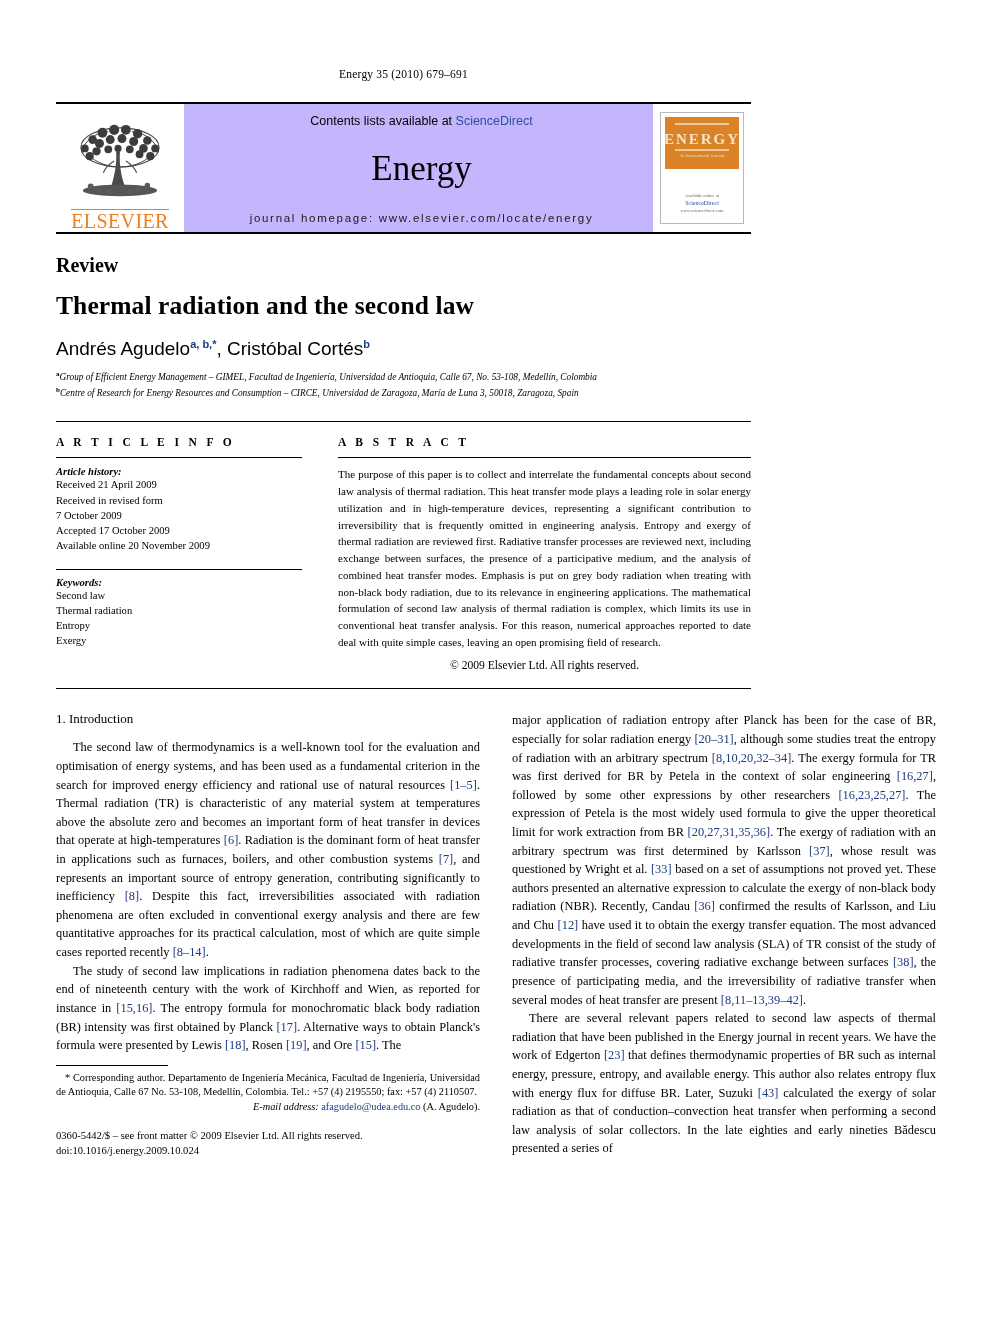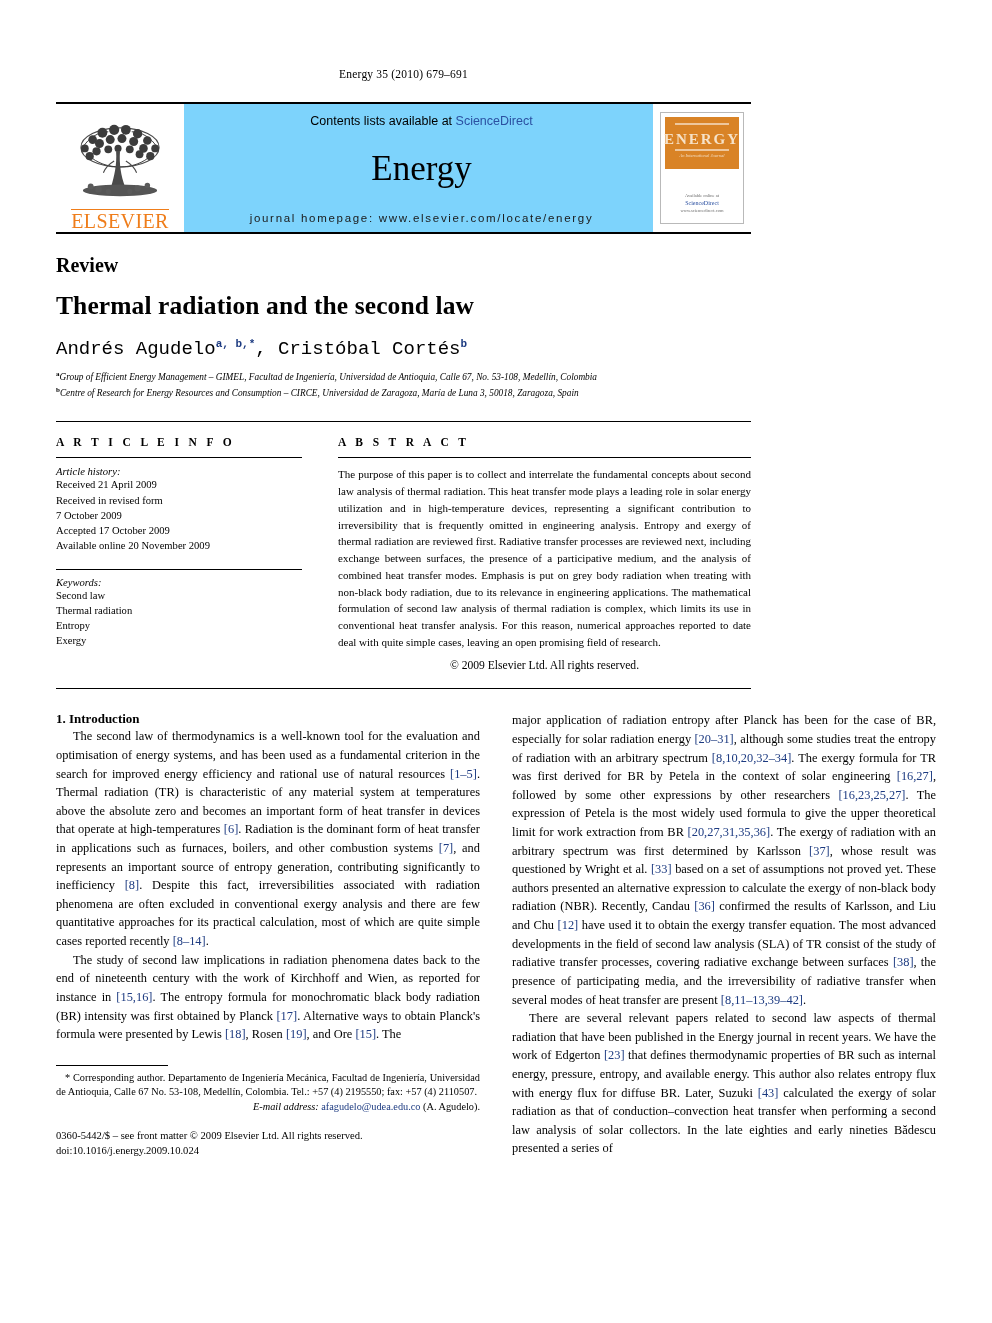--- a/index.html
+++ b/index.html
@@ -56,21 +56,21 @@
     font-size: 20px;
     letter-spacing: .4px;
     color: #ef7d1a;
     border-top: 1.4px solid #ef7d1a;
     padding-top: 1px;
     margin-top: 1px;
     line-height: 1.05;
   }
   .masthead-center {
     flex: 1 1 auto;
-    background: #7dd3fc;
+    background: #c4b5fd;
     display: flex;
     flex-direction: column;
     align-items: center;
     justify-content: space-between;
     padding: 10px 0 8px 6px;
     box-sizing: border-box;
   }
   .contents-line {
     font-family: "Liberation Sans", sans-serif;
     font-size: 12.5px;
@@ -160,21 +160,21 @@
     font-size: 20px;
     margin-top: 20px;
   }
   .article-title {
     font-family: "Liberation Serif", serif;
     font-size: 25.5px;
     margin-top: 14px;
     letter-spacing: .1px;
   }
   .authors {
-    font-family: Liberation Mono, monospace;
+    font-family: Liberation Sans, sans-serif;
     font-size: 19px;
     margin-top: 1px;
   }
   .authors sup {
     color: #1c3a80;
     font-size: 11px;
     font-weight: bold;
     vertical-align: super;
   }
   .affiliations {
@@ -211,21 +211,21 @@
     font-weight: bold;
     font-size: 11.5px;
     letter-spacing: 3.4px;
   }
   .rule-thin {
     border-bottom: 1.3px solid #000;
     margin: 9px 0 8px 0;
   }
   .hist-label, .kw-label {
     font-style: italic;
-    font-weight: normal;
+    font-weight: bold;
     font-size: 10.6px;
   }
   .info-line {
     font-size: 10.6px;
     line-height: 1.42;
   }
   .kw-block { margin-top: 16px; }
   .kw-rule {
     border-bottom: 1.3px solid #000;
     margin-bottom: 7px;
@@ -248,22 +248,23 @@
     display: flex;
     gap: 32px;
   }
   .col {
     width: 424px;
     flex: 0 0 424px;
     position: relative;
   }
   .sec-title {
     font-family: "Liberation Serif", serif;
-    font-weight: bold;
+    font-weight: normal;
     font-size: 13px;
+    margin-bottom: 11px;
   }
   p.body {
     font-size: 12.4px;
     line-height: 1.5;
     text-align: justify;
     margin: 0;
     text-indent: 17px;
   }
   p.body + p.body { margin-top: 0; }
   .ref { color: #1c3a80; }

